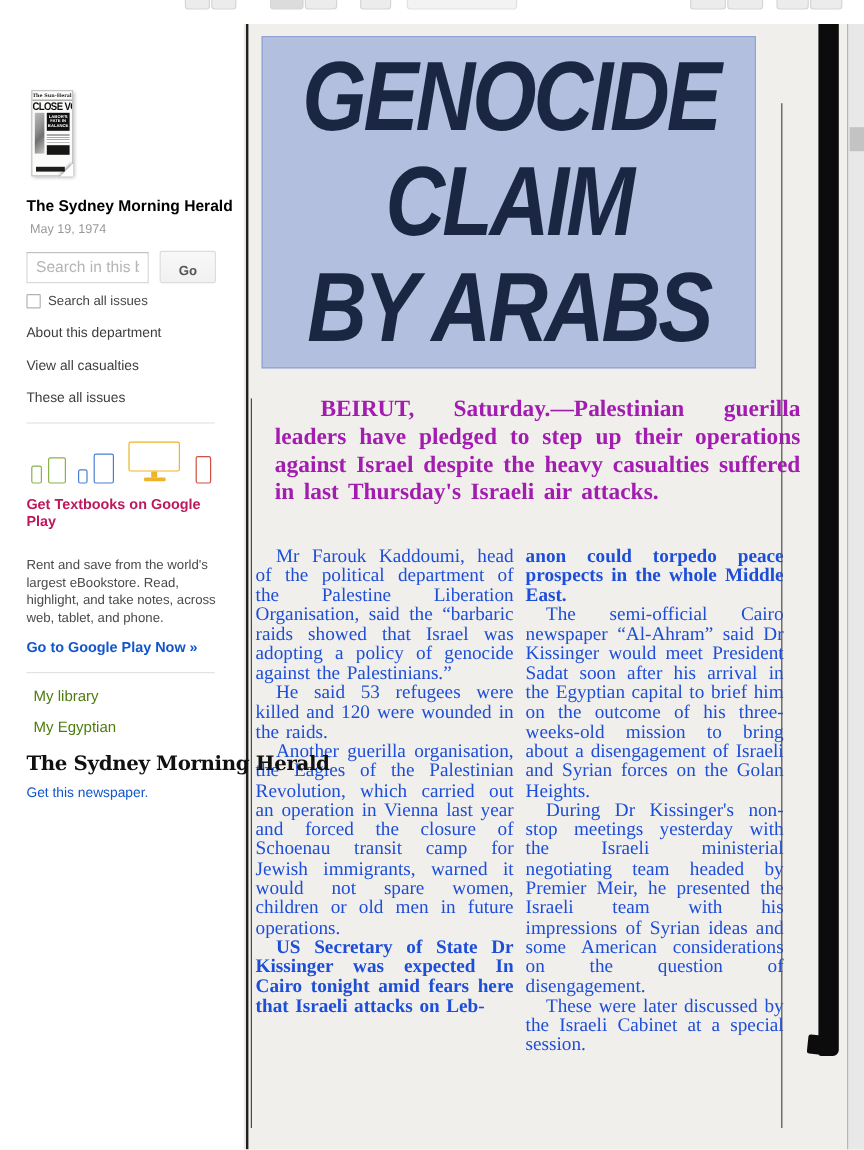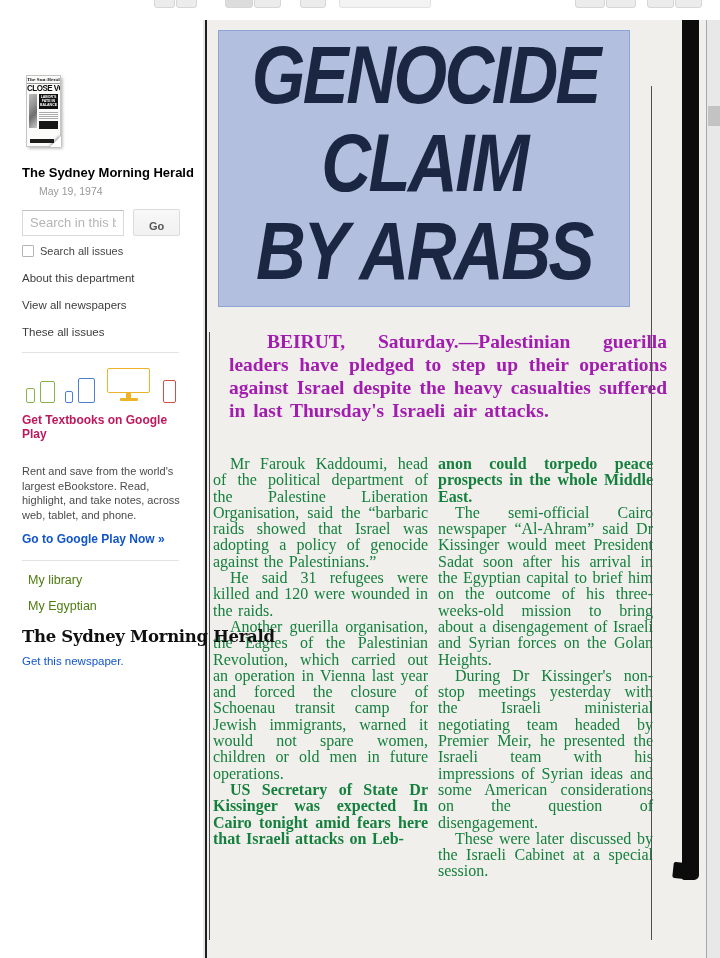--- a/index.html
+++ b/index.html
@@ -34,21 +34,21 @@
   .thumb-lines { height:8px;
      background:repeating-linear-gradient(#fff 0 1px, #aaa 1px 2px); }
   .thumb-blackbox2 { background:#161616; height:8px; }
   .thumb-strip { position:absolute; bottom:3px; left:3px; right:6px; height:4px; background:#1c1c1c; }
   .thumb-curl { position:absolute; right:-1px; bottom:-1px; width:0; height:0;
                 border-bottom:11px solid #fff; border-left:11px solid transparent;
                 filter:drop-shadow(-1px -1px 1px rgba(0,0,0,.35)); }
 
   .pub-line { margin:16px 0 0 22px; }
   .pub-title { font-size:13px; font-weight:bold; color:#000; }
-  .pub-date { font-size:10.5px; color:#999; margin-left:17px; }
+  .pub-date { font-size:10.5px; color:#999; margin-left:3px; }
 
   .search-row { margin:10px 0 0 22px; display:flex; gap:9px; align-items:center; }
   .search-input { width:102px; height:26px; border:1px solid #d9d9d9; border-top-color:#c0c0c0;
                   padding:0 7px; font-size:13px; color:#333; outline:none; font-family:inherit; }
   .search-input::placeholder { color:#b5b5b5; }
   .go-btn { height:27px; padding:10px 15px; font-size:11px; font-weight:bold; color:#555;
             background:linear-gradient(#f8f8f8,#f1f1f1); border:1px solid #dcdcdc; border-radius:2px;
             font-family:inherit; cursor:pointer; }
 
   .chk-row { margin:9px 0 0 22px; display:flex; align-items:center; gap:6px;
@@ -81,32 +81,32 @@
               font-size:16.5px; letter-spacing:-0.3px; color:#101010; white-space:nowrap; }
   .get-link { margin:9px 0 0 22px; font-size:11.5px; color:#1155cc; cursor:pointer; }
 
   
   .viewer { position:absolute; left:203px; top:20px; right:0; bottom:0; background:#e9e9e9; overflow:hidden; }
   .page { position:absolute; left:2px; top:0; width:502px; bottom:0; background:#f1efec;
           border-left:2px solid #1f1f1f; border-right:1px solid #a8a8a8; }
 
   .hl-box { position:absolute; left:11px; top:10px; width:412px; height:277px;
             background:#b2bfdf; border:1px solid #8fa3d4;
-            display:flex; flex-direction:column; justify-content:flex-start; overflow:hidden; }
+            display:flex; flex-direction:column; justify-content:center; overflow:hidden; }
   .hl-line { font-family:"Liberation Sans",sans-serif; font-style:italic; font-weight:bold;
              font-size:82px; line-height:88px; letter-spacing:-3px; color:#1b2742;
              text-align:center; transform:scaleX(0.84); white-space:nowrap; }
 
   .lede { position:absolute; left:22px; top:310px; width:438px; margin:0;
           font-family:Liberation Serif, serif; font-weight:bold; font-size:19.5px; line-height:23px;
           color:#a21caf; text-align:justify; text-indent:38px; word-spacing:3px; }
 
   .cols { position:absolute; left:6px; top:436px; width:440px; display:flex; gap:10px; }
   .col { width:215px; font-family:"Liberation Serif",serif; font-size:16px; line-height:16.3px;
-         color:#15803d; text-align:justify; word-spacing:1.5px; }
+         color:#1d4ed8; text-align:justify; word-spacing:1.5px; }
   .col p { margin:0; text-indent:17px; }
   .col p.bold { font-weight:bold; }
   .col p.no-indent { text-indent:0; }
 
   .rule-left  { position:absolute; left:2px;  top:312px; width:1px; height:608px; background:#4a4a4a; }
   .rule-right { position:absolute; left:444px; top:66px; width:1px; height:854px; background:#4f4f4f; }
 
   .black-bar { position:absolute; left:475px; top:0; width:17px; height:860px;
                background:#0c0c0c; border-radius:0 0 5px 2px; }
   .black-bar::after { content:""; position:absolute; left:-9px; bottom:1px; width:23px; height:16px;
@@ -159,21 +159,21 @@
       <input class="search-input" type="text" placeholder="Search in this book" style="">
       <button class="go-btn">Go</button>
     </div>
 
     <div class="chk-row">
       <span class="chk"></span>
       <span>Search all issues</span>
     </div>
 
     <div class="side-link">About this department</div>
-    <div class="side-link">View all newspapers</div>
+    <div class="side-link">View all casualties</div>
     <div class="side-link">These all issues</div>
 
     <hr class="divider">
 
     <div class="devices">
       <div class="dev d-phone-g"></div>
       <div class="dev d-tab-g"></div>
       <div class="dev d-phone-b"></div>
       <div class="dev d-tab-b"></div>
       <div class="d-mon">
@@ -204,21 +204,21 @@
         <div class="hl-line">GENOCIDE</div>
         <div class="hl-line">CLAIM</div>
         <div class="hl-line">BY ARABS</div>
       </div>
 
       <p class="lede">BEIRUT, Saturday.—Palestinian guerilla leaders have pledged to step up their operations against Israel despite the heavy casualties suffered in last Thursday's Israeli air attacks.</p>
 
       <div class="cols">
         <div class="col">
           <p>Mr Farouk Kaddoumi, head of the political department of the Palestine Liberation Organisation, said the “barbaric raids showed that Israel was adopting a policy of genocide against the Palestinians.”</p>
-          <p>He said 31 refugees were killed and 120 were wounded in the raids.</p>
+          <p>He said 53 refugees were killed and 120 were wounded in the raids.</p>
           <p>Another guerilla organisation, the Eagles of the Palestinian Revolution, which carried out an operation in Vienna last year and forced the closure of Schoenau transit camp for Jewish immigrants, warned it would not spare women, children or old men in future operations.</p>
           <p class="bold">US Secretary of State Dr Kissinger was expected In Cairo tonight amid fears here that Israeli attacks on Leb-</p>
         </div>
         <div class="col">
           <p class="bold no-indent">anon could torpedo peace prospects in the whole Middle East.</p>
           <p>The semi-official Cairo newspaper “Al-Ahram” said Dr Kissinger would meet President Sadat soon after his arrival in the Egyptian capital to brief him on the outcome of his three-weeks-old mission to bring about a disengagement of Israeli and Syrian forces on the Golan Heights.</p>
           <p>During Dr Kissinger's non-stop meetings yesterday with the Israeli ministerial negotiating team headed by Premier Meir, he presented the Israeli team with his impressions of Syrian ideas and some American considerations on the question of disengagement.</p>
           <p>These were later discussed by the Israeli Cabinet at a special session.</p>
         </div>
       </div>

